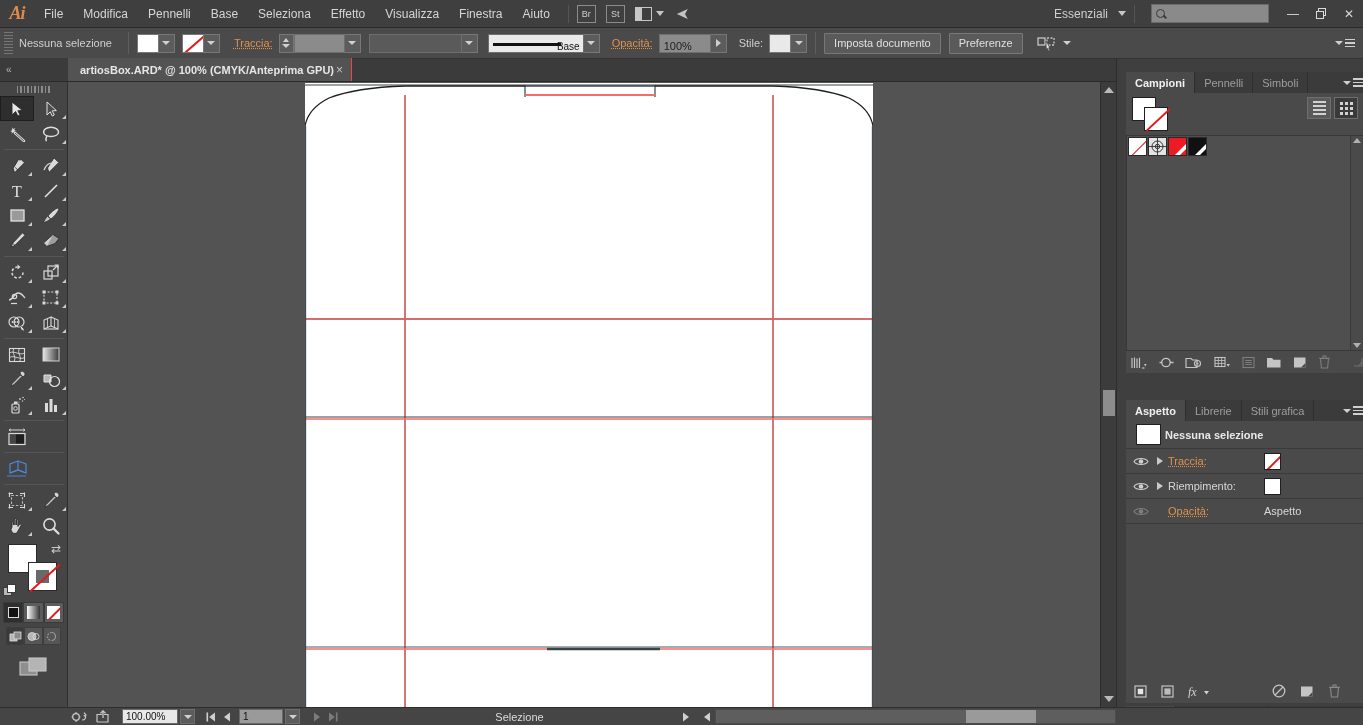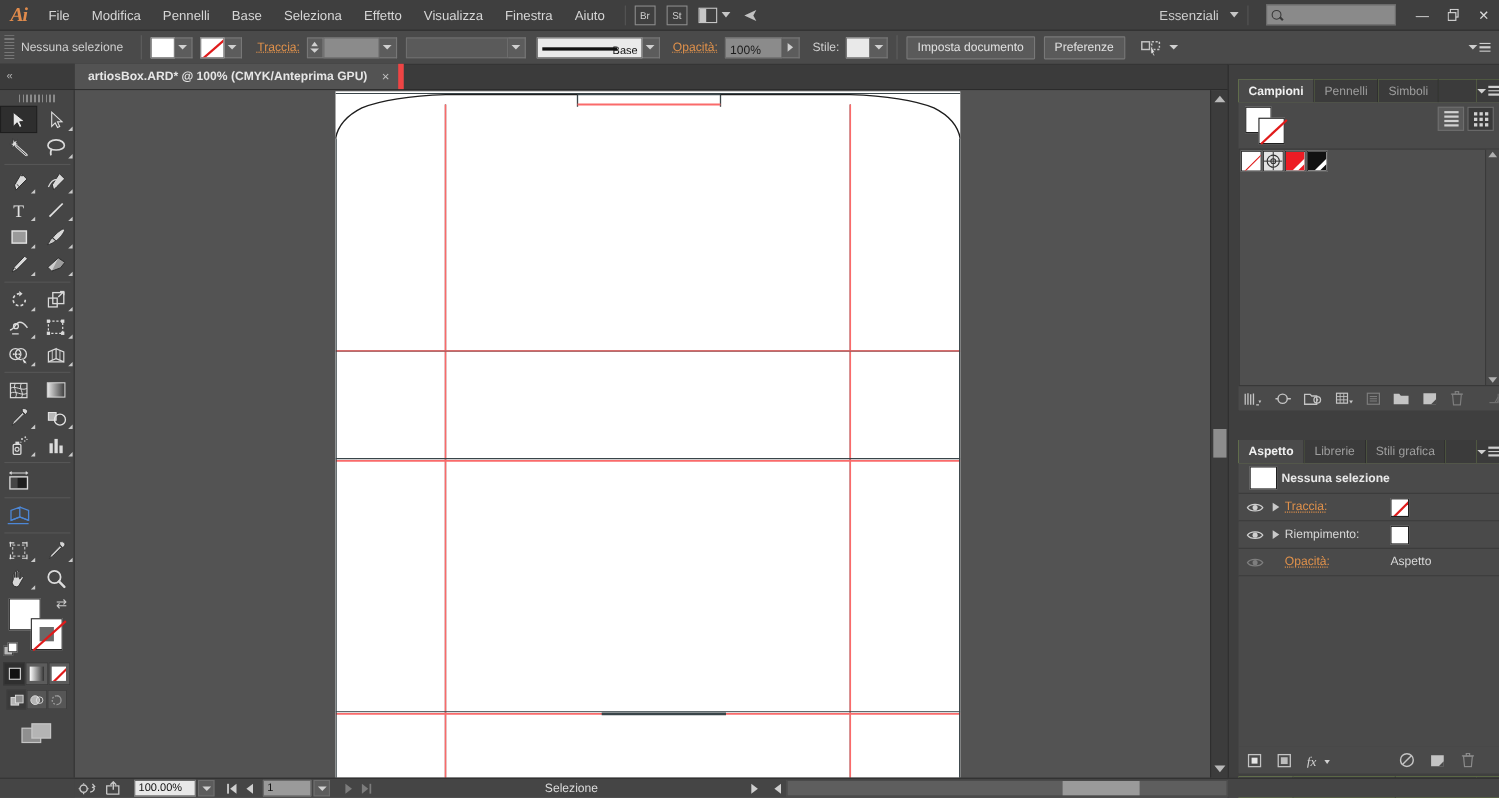--- a/index.html
+++ b/index.html
@@ -107,21 +107,21 @@
   
   .tabbar {
     position: absolute; left: 0; top: 59px; width: 1363px; height: 23px;
     background: #3b3b3b; border-bottom: 1px solid #2b2b2b; display: flex; align-items: flex-end;
   }
   .collapse-arrows {
     width: 68px; height: 23px; background: #3b3b3b; display:flex; align-items:center; padding-left:6px; color:#b0b0b0; font-size:10px;
   }
   .doctab {
     height: 23px; background: #535353; display: flex; align-items: center;
-    padding: 0 8px 0 12px; gap: 13px; border-right: 5px solid #ef4444;
+    padding: 0 8px 0 12px; gap: 2px; border-right: 1px solid #ef4444;
   }
   .doctab-title { font-size: 11px; color: #e6e6e6; white-space: nowrap; font-weight: bold; }
   .tab-close { color: #c2c2c2; font-size: 12px; line-height: 1; }
 
   
   .toolbar {
     position: absolute; left: 0; top: 82px; width: 68px; height: 625px;
     background: #454545; border-right: 1px solid #2f2f2f;
   }
   .tb-grip { height: 14px; display:flex; align-items:center; justify-content:center; }
@@ -183,21 +183,21 @@
   .tri-dn-s { width:0;height:0;border-left:5px solid transparent;border-right:5px solid transparent;border-top:6px solid #b9b9b9; }
 
   
   .rightcol {
     position: absolute; left: 1116px; top: 59px; width: 247px; height: 666px;
     background: #3f3f3f; border-left: 1px solid #2c2c2c;
   }
   .dockgrip { width: 9px; height: 640px; position:absolute; left:0; top:0;
     background: repeating-linear-gradient(to bottom, transparent 0 2px, transparent 2px 4px); }
   .panel { position: absolute; left: 9px; width: 238px; }
-  .tabrow { display: flex; height: 21px; background: #bef264; align-items: stretch; position: relative; }
+  .tabrow { display: flex; height: 21px; background: #5eead4; align-items: stretch; position: relative; }
   .ptab {
     padding: 0 9px; display: flex; align-items: center; font-size: 11px; color: #9e9e9e;
     background: #3b3b3b; border-right: 1px solid #2e2e2e;
   }
   .ptab.active { background: #4a4a4a; color: #f0f0f0; font-weight: bold; }
   .ptab .dbl { margin-right: 4px; font-size: 9px; color: #d0d0d0; }
   .tab-fill { flex: 1; background: #3b3b3b; }
   .pmenu { width: 22px; display:flex; align-items:center; justify-content:center; background:#3b3b3b; }
 
   .panel-body { background: #4a4a4a; }

